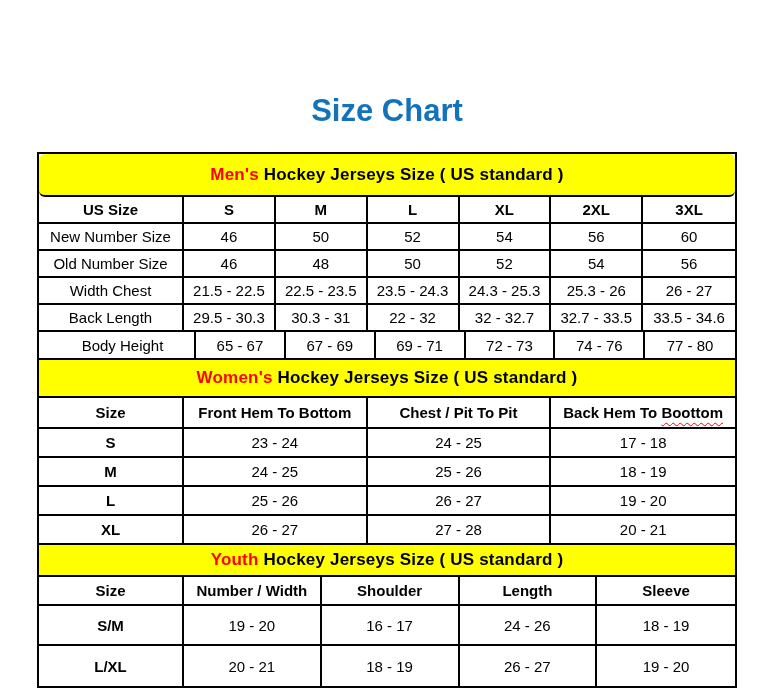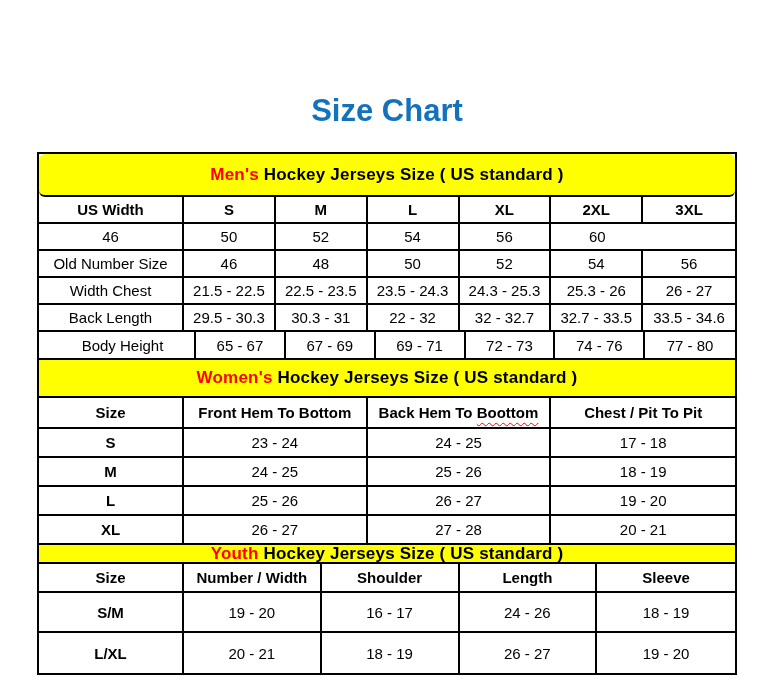--- a/index.html
+++ b/index.html
@@ -37,21 +37,21 @@
     box-sizing:border-box;
     background:var(--band-yellow,#FFFF00);
     border-bottom:2px solid var(--border-black,#000);
     display:flex;align-items:center;justify-content:center;
     font-size:17px;font-weight:700;
     letter-spacing:.2px;
     white-space:pre;
   }
   .band-men{height:43px;border-radius:6px;}
   .band-women{height:38px;}
-  .band-youth{height:19px;}
+  .band-youth{height:32px;}
   .band-accent{color:var(--accent-red,#FF0000);}
   .row{
     display:grid;
     box-sizing:border-box;
     border-bottom:2px solid var(--border-black,#000);
   }
   .row.last{border-bottom:none;}
   .grid-men{grid-template-columns:145px repeat(6,1fr);}
   .grid-women{grid-template-columns:145px repeat(3,1fr);}
   .grid-youth{grid-template-columns:145px repeat(4,1fr);}
@@ -89,30 +89,31 @@
 
   <h1 class="title">Size Chart</h1>
 
   <div class="chart">
 
     <div class="band band-men">
       <span class="band-accent">Men's</span><span> Hockey Jerseys Size ( US standard )</span>
     </div>
 
     <div class="row grid-men r-mh">
-      <div class="cell th">US Width</div>
+      <div class="cell th">US Size</div>
       <div class="cell th">S</div>
       <div class="cell th">M</div>
       <div class="cell th">L</div>
       <div class="cell th">XL</div>
       <div class="cell th">2XL</div>
       <div class="cell th">3XL</div>
     </div>
 
     <div class="row grid-men r-m">
+      <div class="cell lbl">New Number Size</div>
       <div class="cell">46</div>
       <div class="cell">50</div>
       <div class="cell">52</div>
       <div class="cell">54</div>
       <div class="cell">56</div>
       <div class="cell">60</div>
     </div>
 
     <div class="row grid-men r-m">
       <div class="cell lbl">Old Number Size</div>
@@ -154,22 +155,22 @@
       <div class="cell">77 - 80</div>
     </div>
 
     <div class="band band-women">
       <span class="band-accent">Women's</span><span> Hockey Jerseys Size ( US standard )</span>
     </div>
 
     <div class="row grid-women r-wh">
       <div class="cell th">Size</div>
       <div class="cell th">Front Hem To Bottom</div>
+      <div class="cell th">Chest / Pit To Pit</div>
       <div class="cell th"><span>Back Hem To </span><span class="squiggle">Boottom</span></div>
-      <div class="cell th">Chest / Pit To Pit</div>
     </div>
 
     <div class="row grid-women r-w">
       <div class="cell lbl-b">S</div>
       <div class="cell">23 - 24</div>
       <div class="cell">24 - 25</div>
       <div class="cell">17 - 18</div>
     </div>
 
     <div class="row grid-women r-w">

